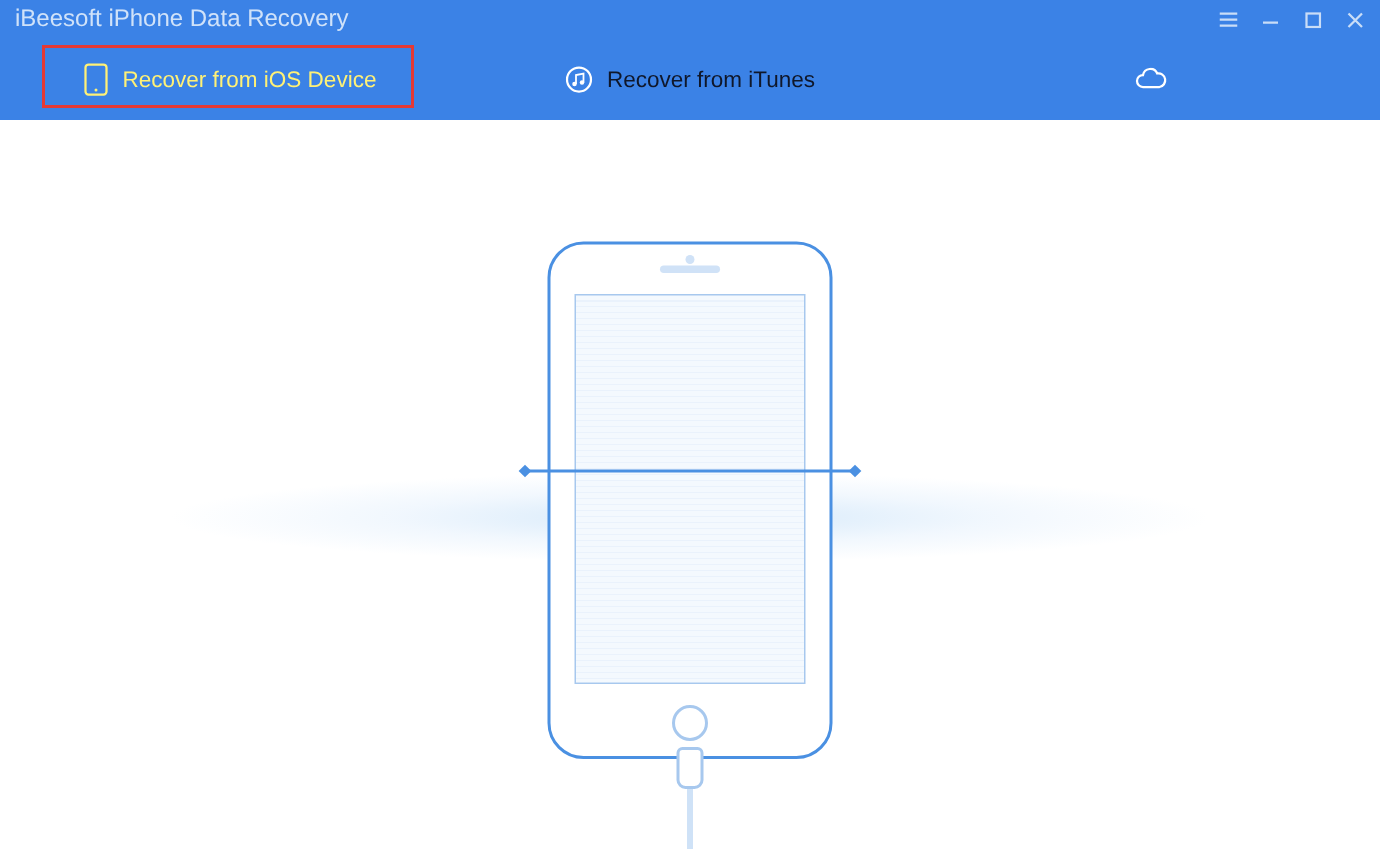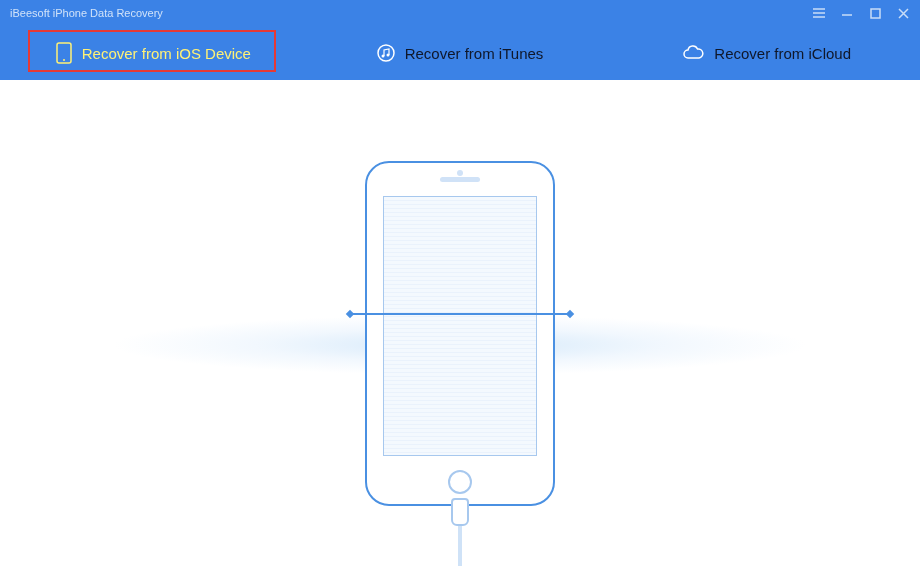--- a/index.html
+++ b/index.html
@@ -16,21 +16,21 @@
       position: relative;
     }
     .titlebar {
       height: 26px;
       background: #3b82e6;
       display: flex;
       align-items: center;
       justify-content: space-between;
       padding: 0 10px;
       color: #c9ddf7;
-      font-size: 11px;
+      font-size: 16px;
     }
     .titlebar-left {
       color: #d0e2f9;
     }
     .titlebar-right {
       display: flex;
       gap: 14px;
       align-items: center;
     }
     .titlebar-right .ctrl {
@@ -258,21 +258,20 @@
         <path d="M7 12V6l5-1v6" fill="none" stroke="#fff" stroke-width="1.2"></path>
         <circle cx="6" cy="12" r="1.5" fill="#fff"></circle>
         <circle cx="11" cy="11" r="1.5" fill="#fff"></circle>
       </svg>
     <span>Recover from iTunes</span>
   </div>
   <div class="tab">
     <svg class="icon-svg" width="22" height="16" viewBox="0 0 22 16">
         <path d="M6 13a4 4 0 010-8 5 5 0 019.5-1A4 4 0 0117 13H6z" fill="none" stroke="#fff" stroke-width="1.5"></path>
       </svg>
-    <span>Recover from iCloud</span>
   </div>
 </div>
 
 <div class="content">
   <div class="glow"></div>
   <div class="scan-line"></div>
   <div class="phone-wrap">
     <div class="phone">
       <div class="phone-camera"></div>
       <div class="phone-speaker"></div>

